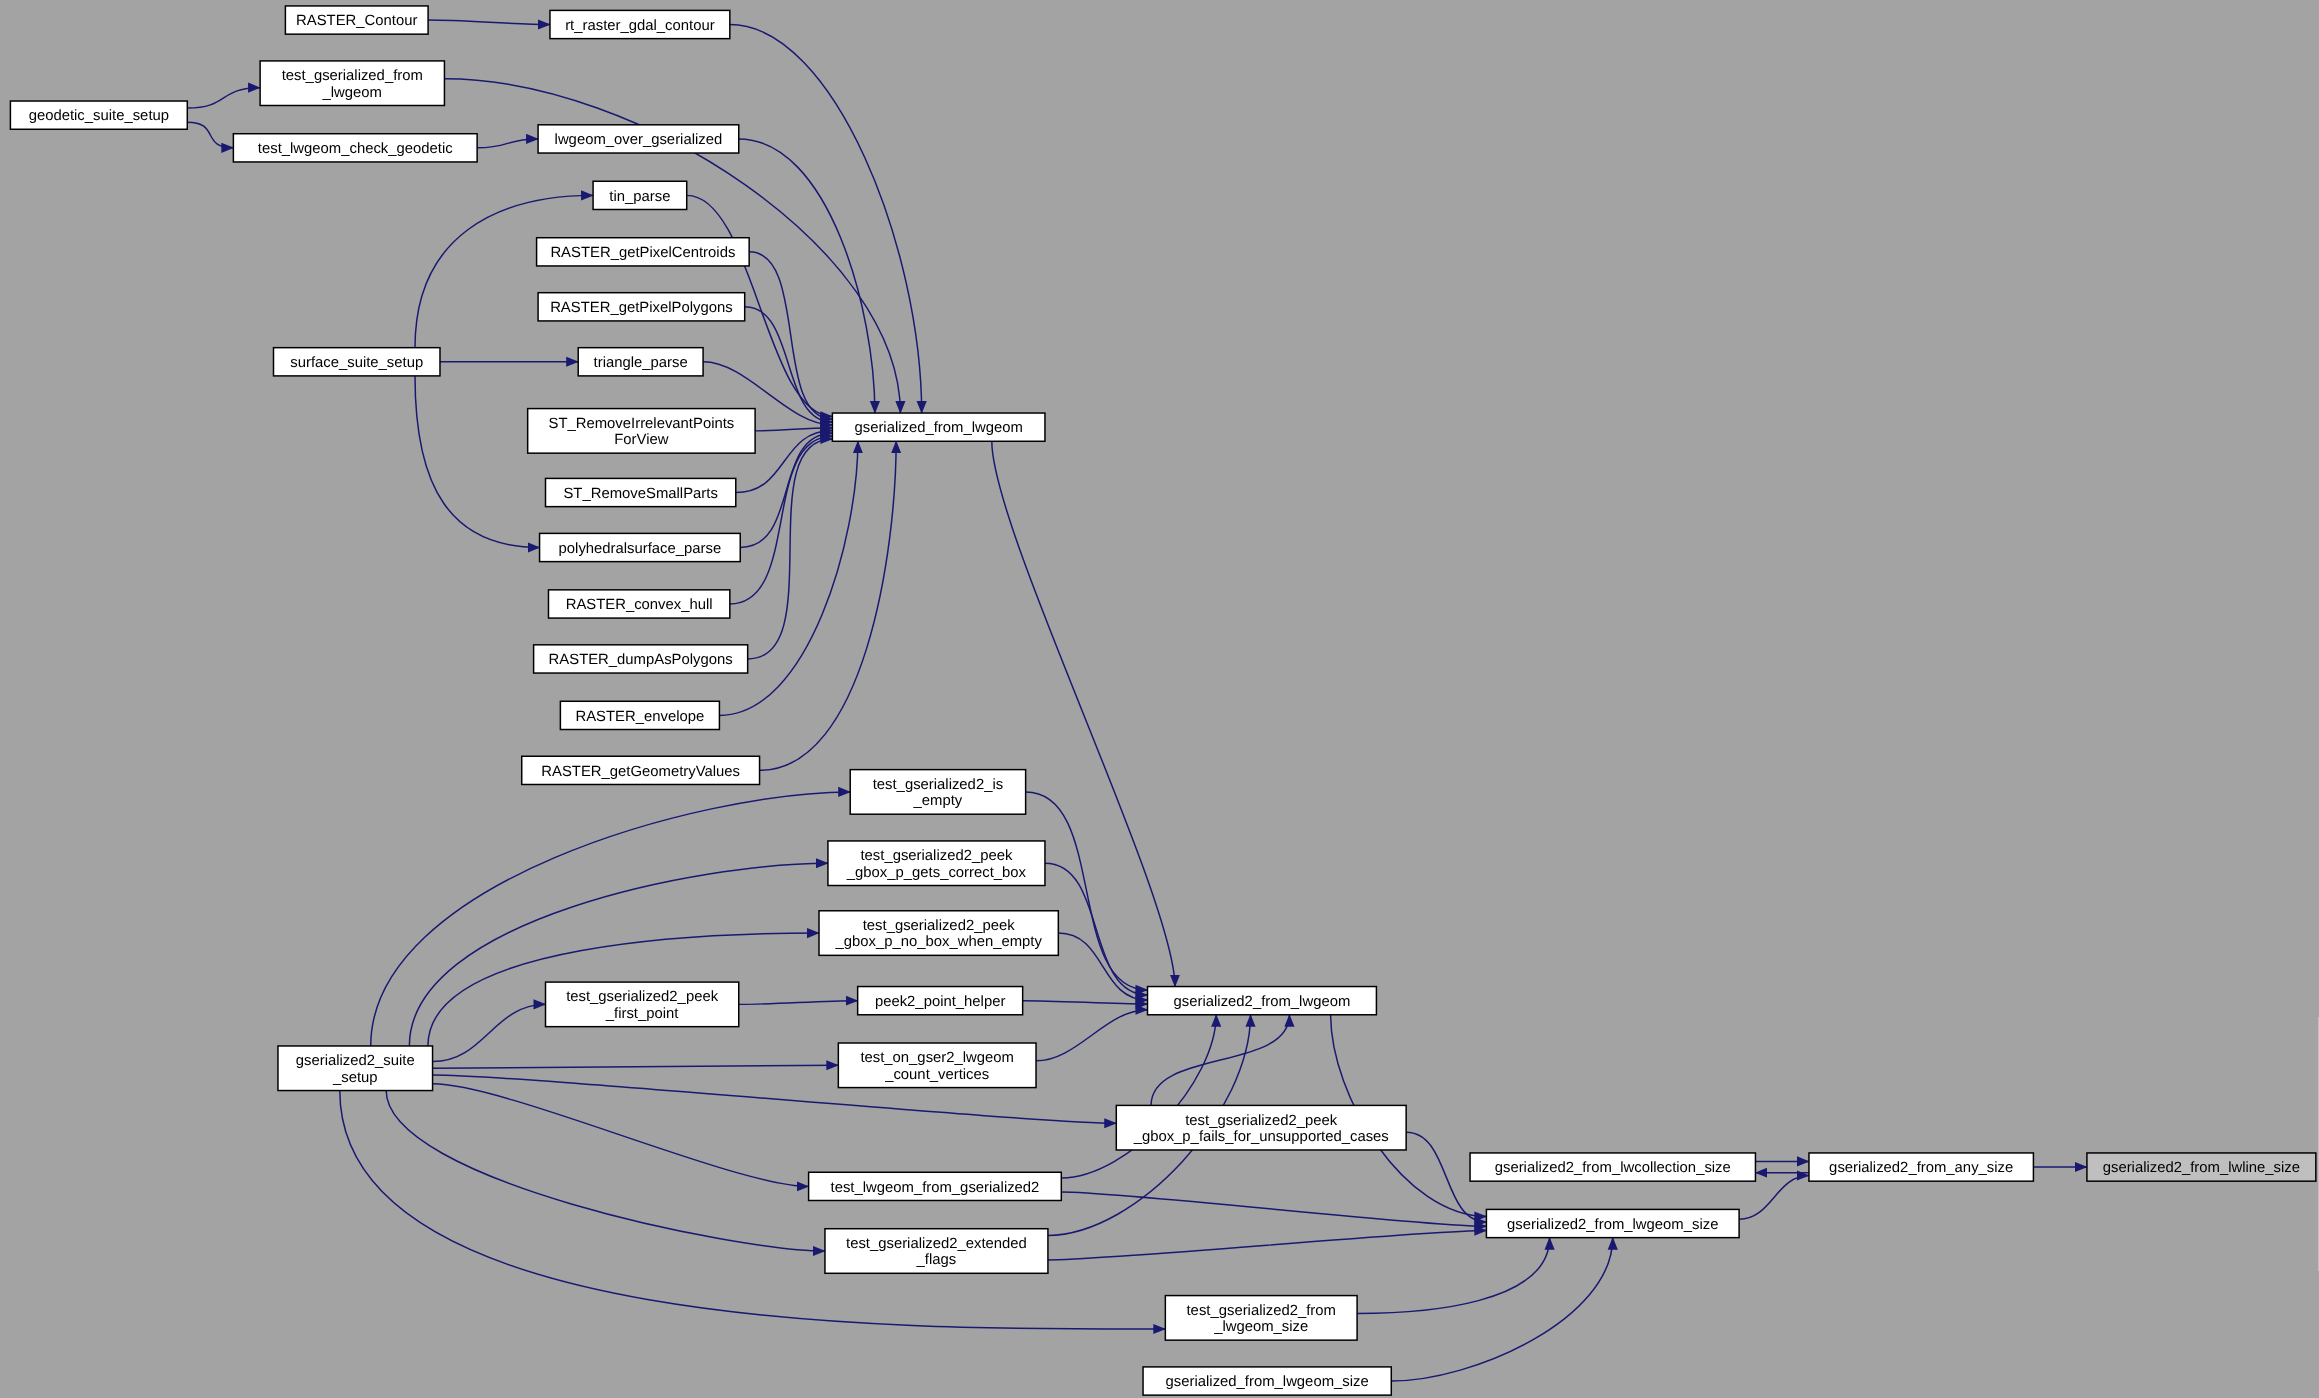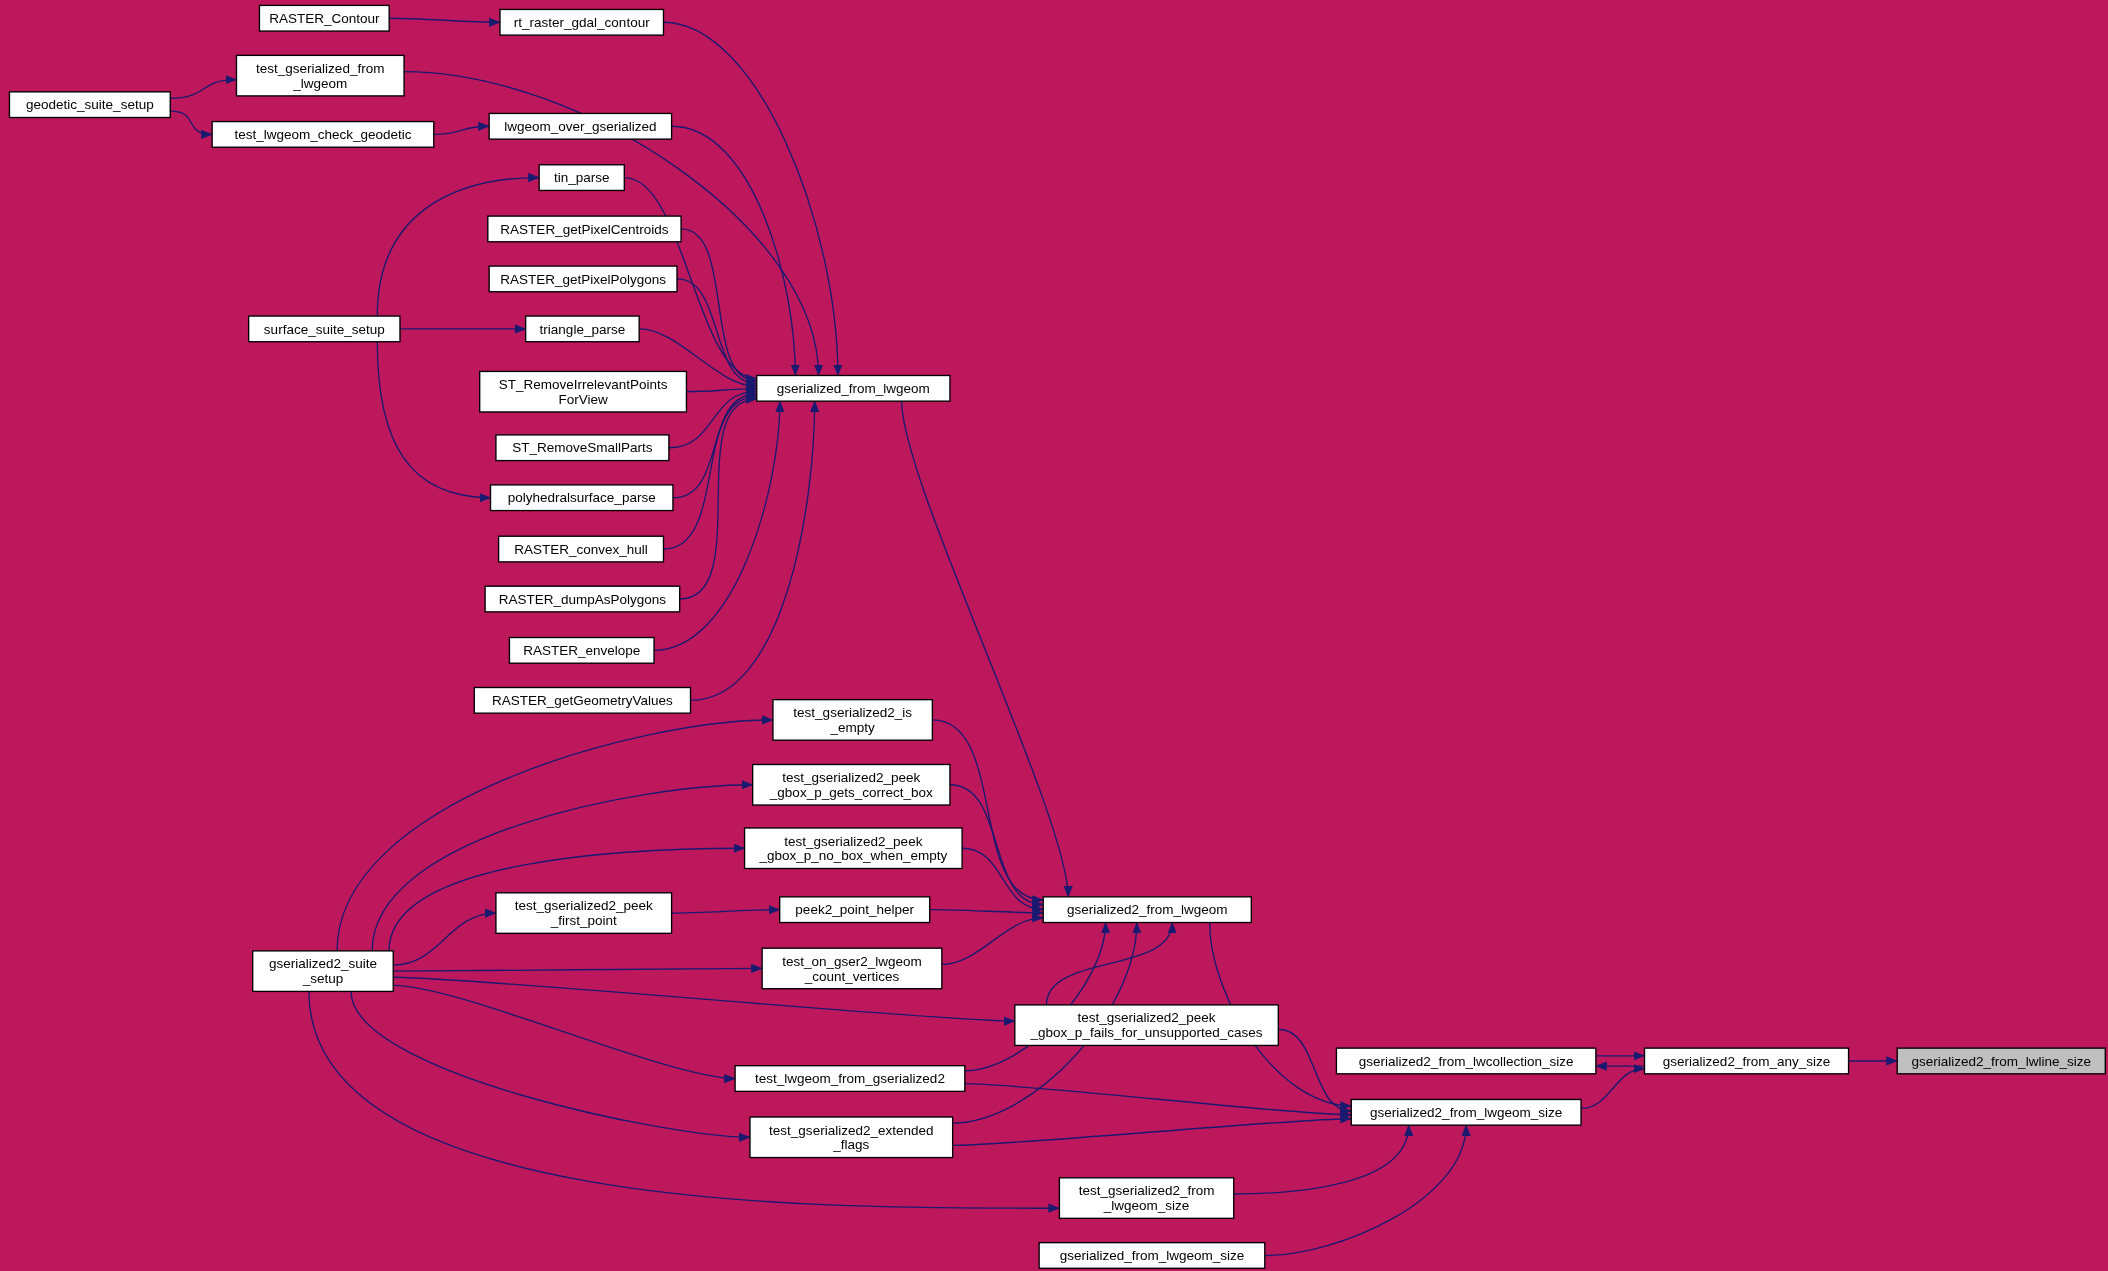--- a/index.html
+++ b/index.html
@@ -1,16 +1,16 @@
 <!DOCTYPE html>
 <html><head>
 <meta charset="utf-8">
 <style>
   html,body{margin:0;padding:0;background:#ffffff;}
-  .frame{position:relative;width:2108px;height:1271px;background:#be185d;overflow:hidden;}
+  .frame{position:relative;width:2108px;height:1271px;background:#a3a3a3;overflow:hidden;}
   .frame svg{display:block;width:100%;height:100%;}
   .node-label{font-family:"Liberation Sans","DejaVu Sans",sans-serif;font-size:10px;}
   .edge{fill:none;stroke-width:1;}
   .node-box{stroke-width:1;}
 </style>
 </head>
 <body>
 
 <div class="frame">
   <svg id="graph" xmlns="http://www.w3.org/2000/svg" preserveAspectRatio="none" viewBox="0 0 1560 941">

